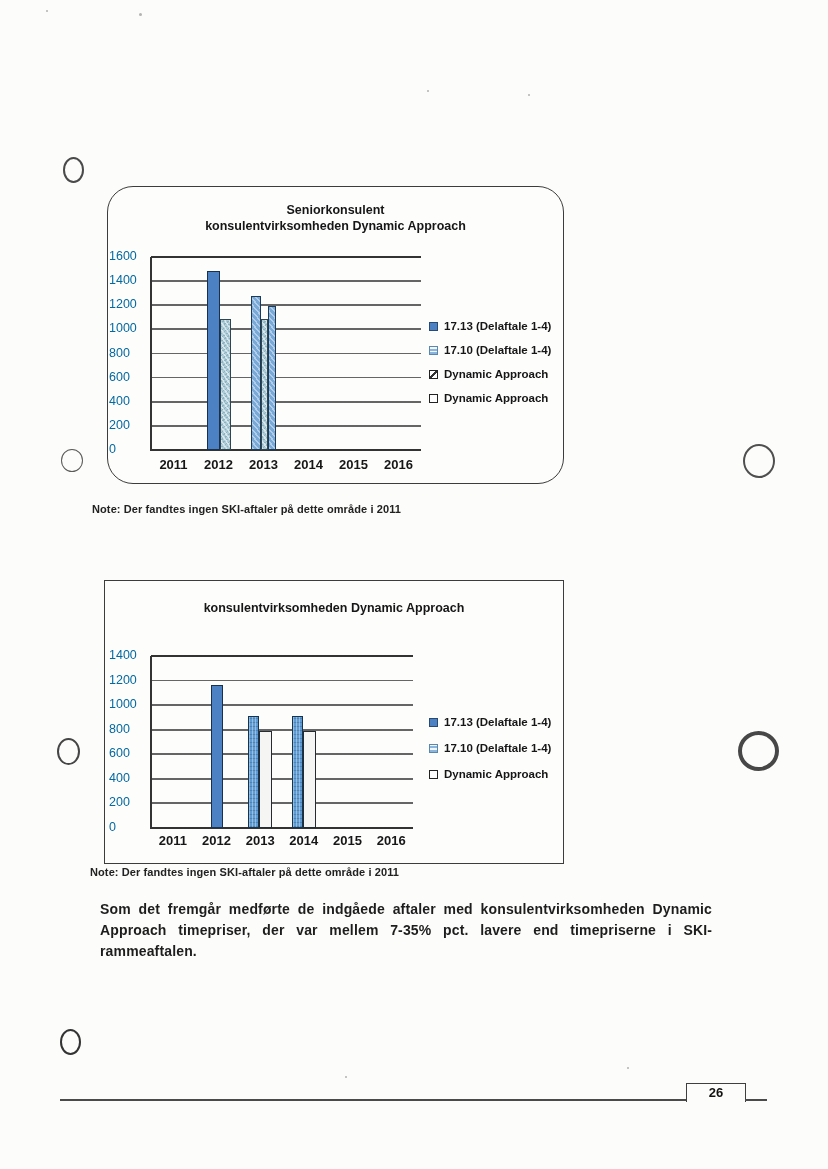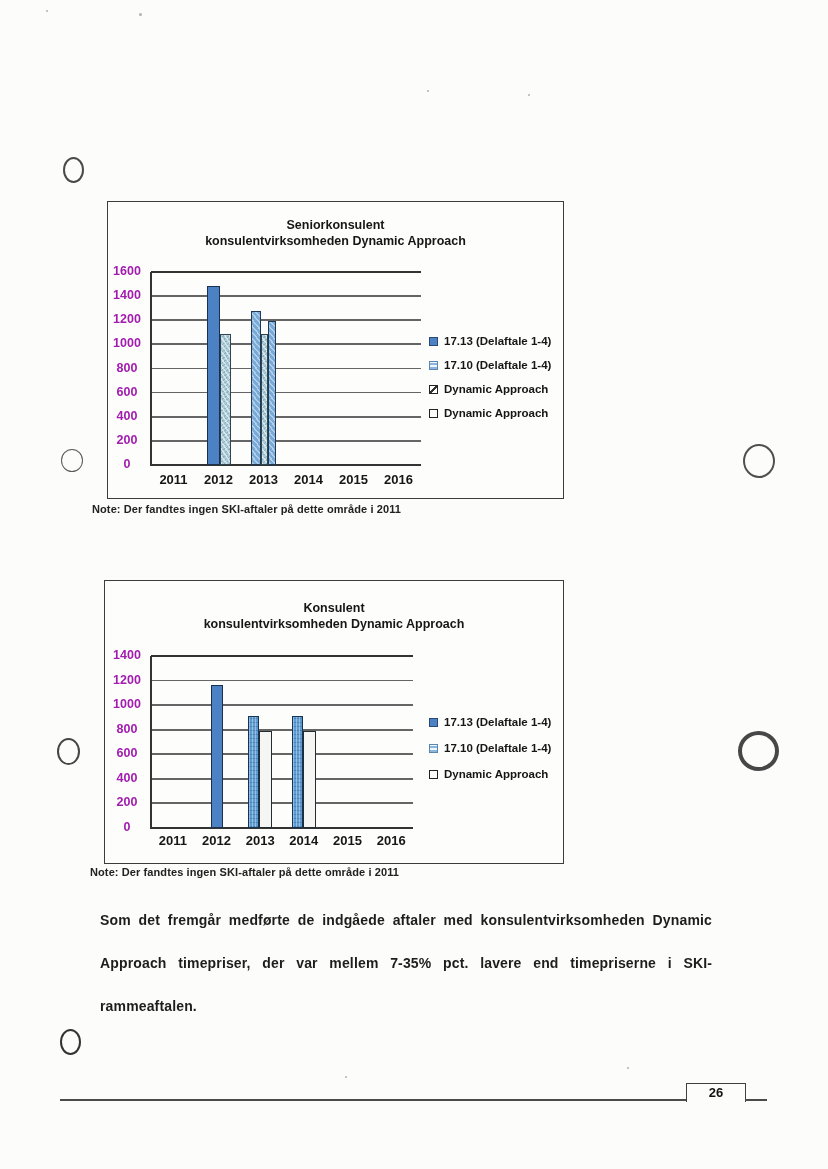--- a/index.html
+++ b/index.html
@@ -23,21 +23,21 @@
   .note{position:absolute;font-size:11px;font-weight:bold;color:#222;letter-spacing:.1px;}
   .para{position:absolute;font-size:14px;font-weight:bold;color:#1d1d1d;text-align:justify;letter-spacing:.15px;}
   
   .figure-box{position:absolute;border:1.6px solid #3c3c3c;background:#fdfdfc;}
   .chart-title{position:absolute;left:0;right:0;text-align:center;font-weight:bold;font-size:12.5px;line-height:16px;color:#161616;}
   .chart-canvas{position:absolute;left:0;top:0;right:0;bottom:0;}
   
   .gridline{position:absolute;height:1.8px;background:#4a4a4a;opacity:.85;}
   .gridline-strong{height:2.2px;background:#333;opacity:1;}
   .yaxis{position:absolute;width:2px;background:#333;}
-  .ytick{position:absolute;width:36px;text-align:center;font-size:12.5px;font-weight:bold;color:#a21caf;}
+  .ytick{position:absolute;width:36px;text-align:left;font-size:12.5px;font-weight:normal;color:#0369a1;}
   .xtick{position:absolute;width:44px;text-align:center;font-size:13px;font-weight:bold;color:#161616;}
   .bar{position:absolute;box-sizing:border-box;}
   .bar-solid{background:#4c82c3;border:1.5px solid #17314f;}
   .bar-hatch-teal{
     background-color:#abccd8;
     background-image:repeating-linear-gradient(55deg, rgba(255,255,255,.55) 0 1.5px, rgba(0,0,0,0) 1.5px 4px),
                      repeating-linear-gradient(-35deg, rgba(70,110,130,.28) 0 1px, rgba(0,0,0,0) 1px 3px);
     border:1.5px solid #31454e;
   }
   .bar-hatch-blue{
@@ -78,21 +78,21 @@
   <div class="speck" style="left:627px;top:1067px;width:2px;height:2px;"></div>
 
   <div class="ring" style="left:63px;top:157px;width:17px;height:22px;border:2px solid #4a4a4a;"></div>
   <div class="ring" style="left:61px;top:449px;width:20px;height:21px;border:1.5px solid #5a5a5a;"></div>
   <div class="ring" style="left:57px;top:738px;width:19px;height:23px;border:2px solid #454545;"></div>
   <div class="ring" style="left:60px;top:1029px;width:17px;height:22px;border:2.5px solid #333;"></div>
   <div class="ring" style="left:743px;top:444px;width:28px;height:30px;border:2.5px solid #4f4f4f;"></div>
   <div class="ring" style="left:738px;top:731px;width:33px;height:32px;border:4px solid #474747;"></div>
 
 
-  <div class="figure-box" style="left:107px;top:201px;width:455px;height:296px;">
+  <div class="figure-box" style="left:107px;top:186px;width:455px;height:296px;border-radius:26px;">
     <div class="chart-title" style="top:15px;">
       <div>Seniorkonsulent</div>
       <div>konsulentvirksomheden Dynamic Approach</div>
     </div>
     <div class="chart-canvas">
         <div class="gridline gridline-strong" style="left: 43px; top: 262px; width: 270px;"></div>
         <div class="ytick" style="left: 1px; top: 255px;">0</div>
         <div class="gridline" style="left: 43px; top: 237.875px; width: 270px;"></div>
         <div class="ytick" style="left: 1px; top: 230.875px;">200</div>
         <div class="gridline" style="left: 43px; top: 213.75px; width: 270px;"></div>
@@ -126,21 +126,20 @@
         <div class="legend-item" style="left: 321px; top: 181px;"><div class="legend-marker mk-dark-hatch" style="display: inline-block;"></div><span>Dynamic Approach</span></div>
         <div class="legend-item" style="left: 321px; top: 205px;"><div class="legend-marker mk-white-outline" style="display: inline-block;"></div><span>Dynamic Approach</span></div>
       </div>
   </div>
 
   <div class="note" style="left:92px;top:503px;">Note: Der fandtes ingen SKI-aftaler på dette område i 2011</div>
 
 
   <div class="figure-box" style="left:104px;top:580px;width:458px;height:282px;">
     <div class="chart-title" style="top:19px;">
-      <div>Konsulent</div>
       <div>konsulentvirksomheden Dynamic Approach</div>
     </div>
     <div class="chart-canvas">
         <div class="gridline gridline-strong" style="left: 46px; top: 246px; width: 262px;"></div>
         <div class="ytick" style="left: 4px; top: 239px;">0</div>
         <div class="gridline" style="left: 46px; top: 221.429px; width: 262px;"></div>
         <div class="ytick" style="left: 4px; top: 214.429px;">200</div>
         <div class="gridline" style="left: 46px; top: 196.857px; width: 262px;"></div>
         <div class="ytick" style="left: 4px; top: 189.857px;">400</div>
         <div class="gridline" style="left: 46px; top: 172.286px; width: 262px;"></div>
@@ -166,21 +165,21 @@
         <div class="bar bar-hatch-mid" title="17.10 (Delaftale 1-4) 2014: 910" style="left: 186.833px; top: 135.2px; width: 11px; height: 111.8px;"></div>
         <div class="bar bar-white" title="Dynamic Approach 2014: 790" style="left: 197.833px; top: 149.943px; width: 13px; height: 97.0571px;"></div>
         <div class="legend-item" style="left: 324px; top: 135px;"><div class="legend-marker mk-solid-blue" style="display: inline-block;"></div><span>17.13 (Delaftale 1-4)</span></div>
         <div class="legend-item" style="left: 324px; top: 161px;"><div class="legend-marker mk-striped-blue" style="display: inline-block;"></div><span>17.10 (Delaftale 1-4)</span></div>
         <div class="legend-item" style="left: 324px; top: 187px;"><div class="legend-marker mk-white-outline" style="display: inline-block;"></div><span>Dynamic Approach</span></div>
       </div>
   </div>
 
   <div class="note" style="left:90px;top:866px;">Note: Der fandtes ingen SKI-aftaler på dette område i 2011</div>
 
-  <div class="para" style="left:100px;top:899px;width:612px;line-height:43px;">Som det fremgår medførte de indgåede aftaler med konsulentvirksomheden Dynamic Approach timepriser, der var mellem 7-35% pct. lavere end timepriserne i SKI-rammeaftalen.</div>
+  <div class="para" style="left:100px;top:899px;width:612px;line-height:21px;">Som det fremgår medførte de indgåede aftaler med konsulentvirksomheden Dynamic Approach timepriser, der var mellem 7-35% pct. lavere end timepriserne i SKI-rammeaftalen.</div>
 
   <div class="footer-line" style="left:60px;top:1099px;width:626px;"></div>
   <div class="page-tab" style="left:686px;top:1083px;width:58px;height:18px;">
     <span>26</span>
   </div>
   <div class="footer-line" style="left:745px;top:1099px;width:22px;"></div>
 
 </div>
 
 </body></html>

